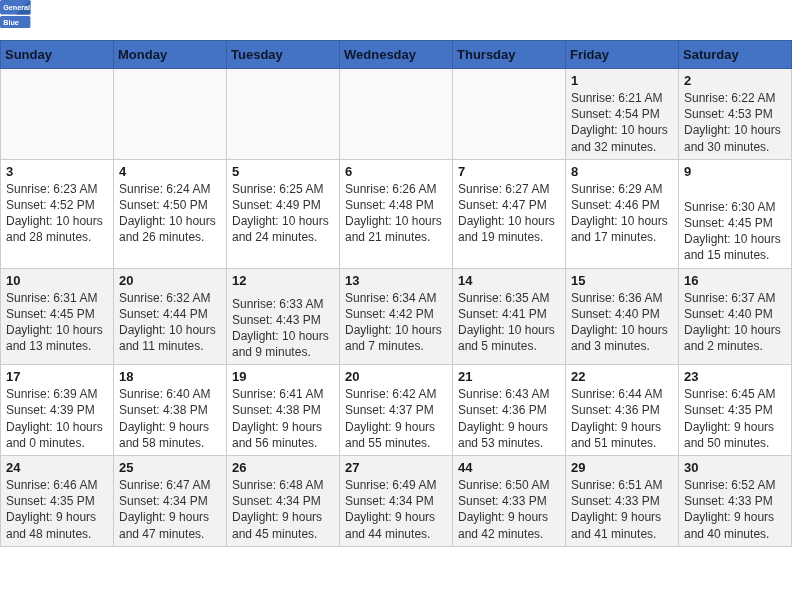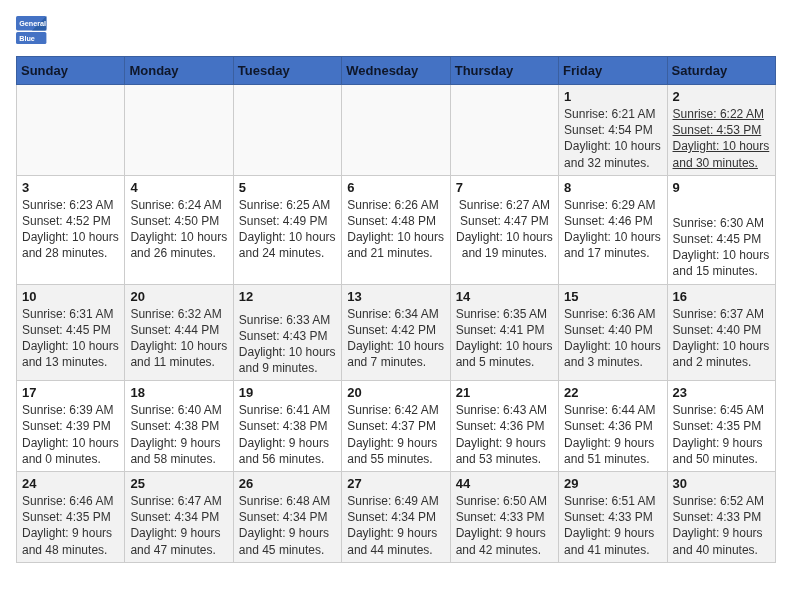--- a/index.html
+++ b/index.html
@@ -7,21 +7,20 @@
       font-family: Arial, sans-serif;
       background: #fff;
       width: 792px;
       min-height: 612px;
       padding: 0;
     }
     .page {
       width: 792px;
       min-height: 612px;
       background: #fff;
-      padding: 16px;
     }
     .header {
       display: flex;
       justify-content: space-between;
       align-items: flex-start;
       margin-bottom: 12px;
     }
     .logo {
       display: flex;
       align-items: center;
@@ -132,21 +131,21 @@
           <td class="empty-cell"></td>
           <td>
             <div class="day-num">1</div>
             <div class="day-info" style="white-space: pre-line;">Sunrise: 6:21 AM
 Sunset: 4:54 PM
 Daylight: 10 hours
 and 32 minutes.</div>
           </td>
           <td>
             <div class="day-num">2</div>
-            <div class="day-info" style="white-space: pre-line; text-decoration: underline;">Sunrise: 6:22 AM
+            <div class="day-info" style="white-space: pre-line;">Sunrise: 6:22 AM
 Sunset: 4:53 PM
 Daylight: 10 hours
 and 30 minutes.</div>
           </td>
         </tr>
         <tr>
           <td>
             <div class="day-num">3</div>
             <div class="day-info" style="white-space: pre-line;">Sunrise: 6:23 AM
 Sunset: 4:52 PM
@@ -169,21 +168,21 @@
           </td>
           <td>
             <div class="day-num">6</div>
             <div class="day-info" style="white-space: pre-line;">Sunrise: 6:26 AM
 Sunset: 4:48 PM
 Daylight: 10 hours
 and 21 minutes.</div>
           </td>
           <td>
             <div class="day-num">7</div>
-            <div class="day-info" style="white-space: pre-line; text-align: center;">Sunrise: 6:27 AM
+            <div class="day-info" style="white-space: pre-line;">Sunrise: 6:27 AM
 Sunset: 4:47 PM
 Daylight: 10 hours
 and 19 minutes.</div>
           </td>
           <td>
             <div class="day-num">8</div>
             <div class="day-info" style="white-space: pre-line;">Sunrise: 6:29 AM
 Sunset: 4:46 PM
 Daylight: 10 hours
 and 17 minutes.</div>

